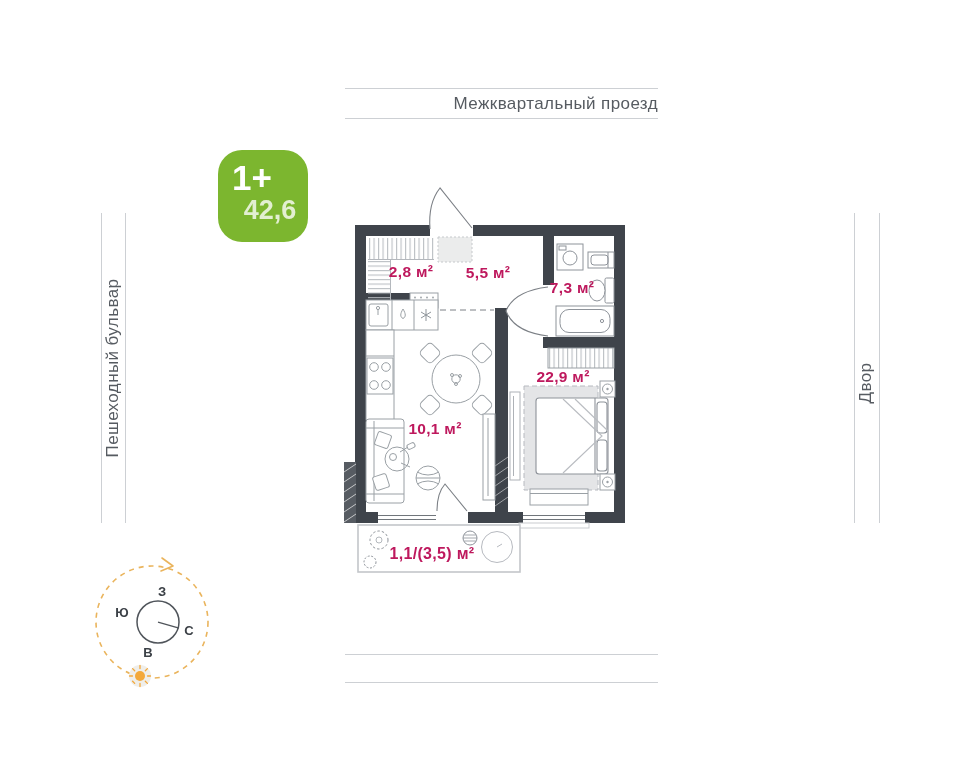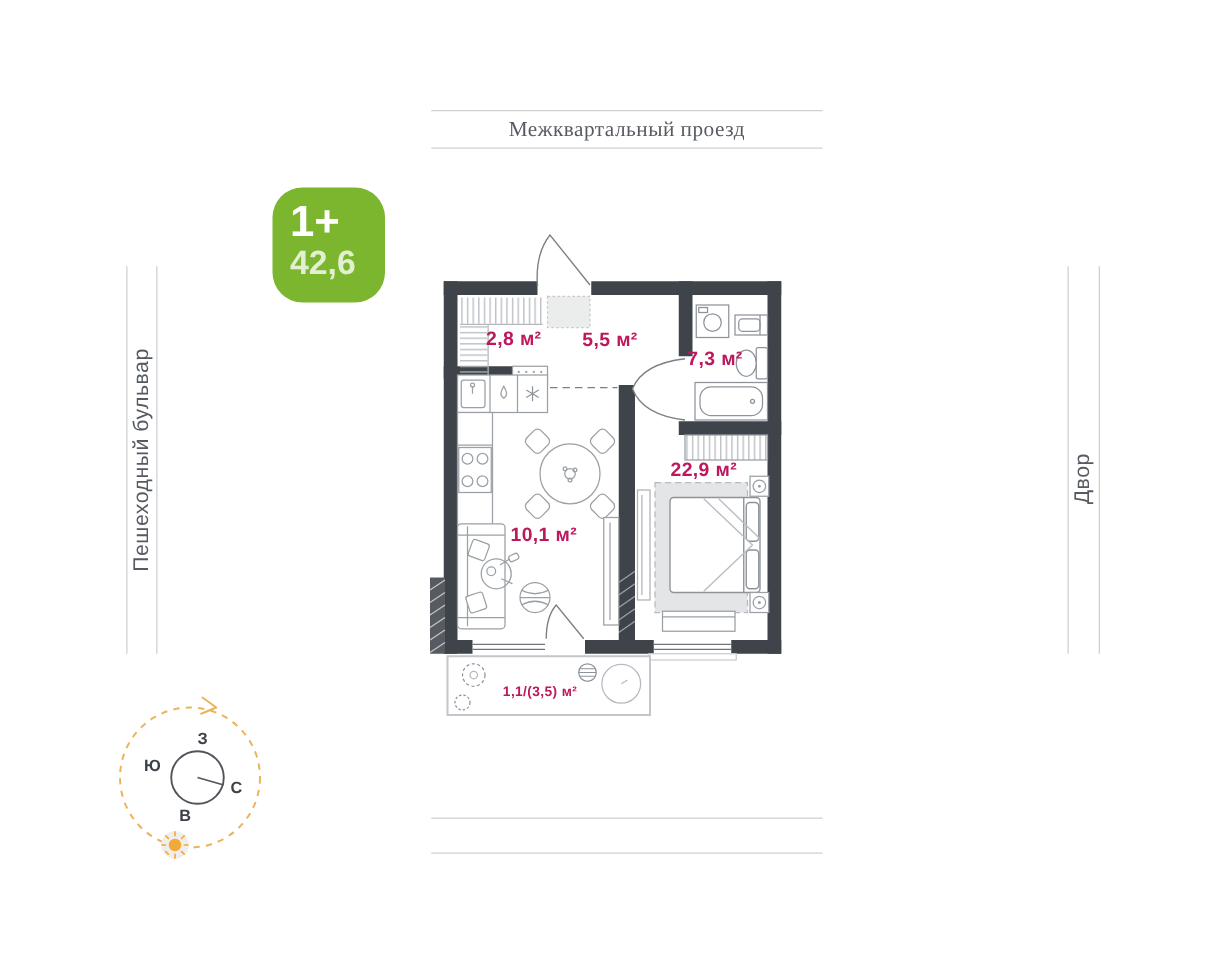--- a/index.html
+++ b/index.html
@@ -1,29 +1,29 @@
 <!DOCTYPE html>
 <html><head>
 <meta charset="utf-8">
 <style>
   html,body{margin:0;padding:0;background:#fff;}
   .canvas{position:relative;width:979px;height:768px;background:#ffffff;overflow:hidden;
           font-family:"Liberation Sans",sans-serif;}
   .rule-h{position:absolute;height:1px;background:#cdd0d4;}
   .rule-v{position:absolute;width:1px;background:#cdd0d4;}
   .street{position:absolute;color:#565b61;font-size:17px;letter-spacing:.4px;}
-  .street.center{text-align:center;font-family:Liberation Serif, serif;}
+  .street.center{text-align:right;}
   .street.vert{white-space:nowrap;transform:translate(-50%,-50%) rotate(-90deg);}
   .badge{position:absolute;left:218px;top:150px;width:90px;height:92px;border-radius:24px;
          background:#7cb62f;box-sizing:border-box;padding:10px 0 0 14px;}
   .badge .t1{font-size:35px;font-weight:800;color:#ffffff;line-height:1.02;}
-  .badge .t2{font-size:27px;font-weight:600;color:rgba(255,255,255,.78);line-height:1.05;}
+  .badge .t2{font-size:27px;font-weight:600;color:rgba(255,255,255,.78);line-height:1.05;text-align:center;}
   .area{position:absolute;transform:translate(-50%,-50%);font-size:15.5px;font-weight:600;
         color:#be185d;letter-spacing:.3px;white-space:nowrap;}
-  .area.small{font-size:11px;}
+  .area.small{font-size:16px;}
   .cdir{position:absolute;transform:translate(-50%,-50%);font-size:13px;font-weight:600;color:#3c4147;}
   svg{position:absolute;left:0;top:0;}
 </style>
 </head>
 <body>
 
 <div class="canvas">
 
   <div class="rule-h" style="left:345px;top:88px;width:313px;"></div>
   <div class="street center" style="left:345px;top:94px;width:313px;">Межквартальный проезд</div>

